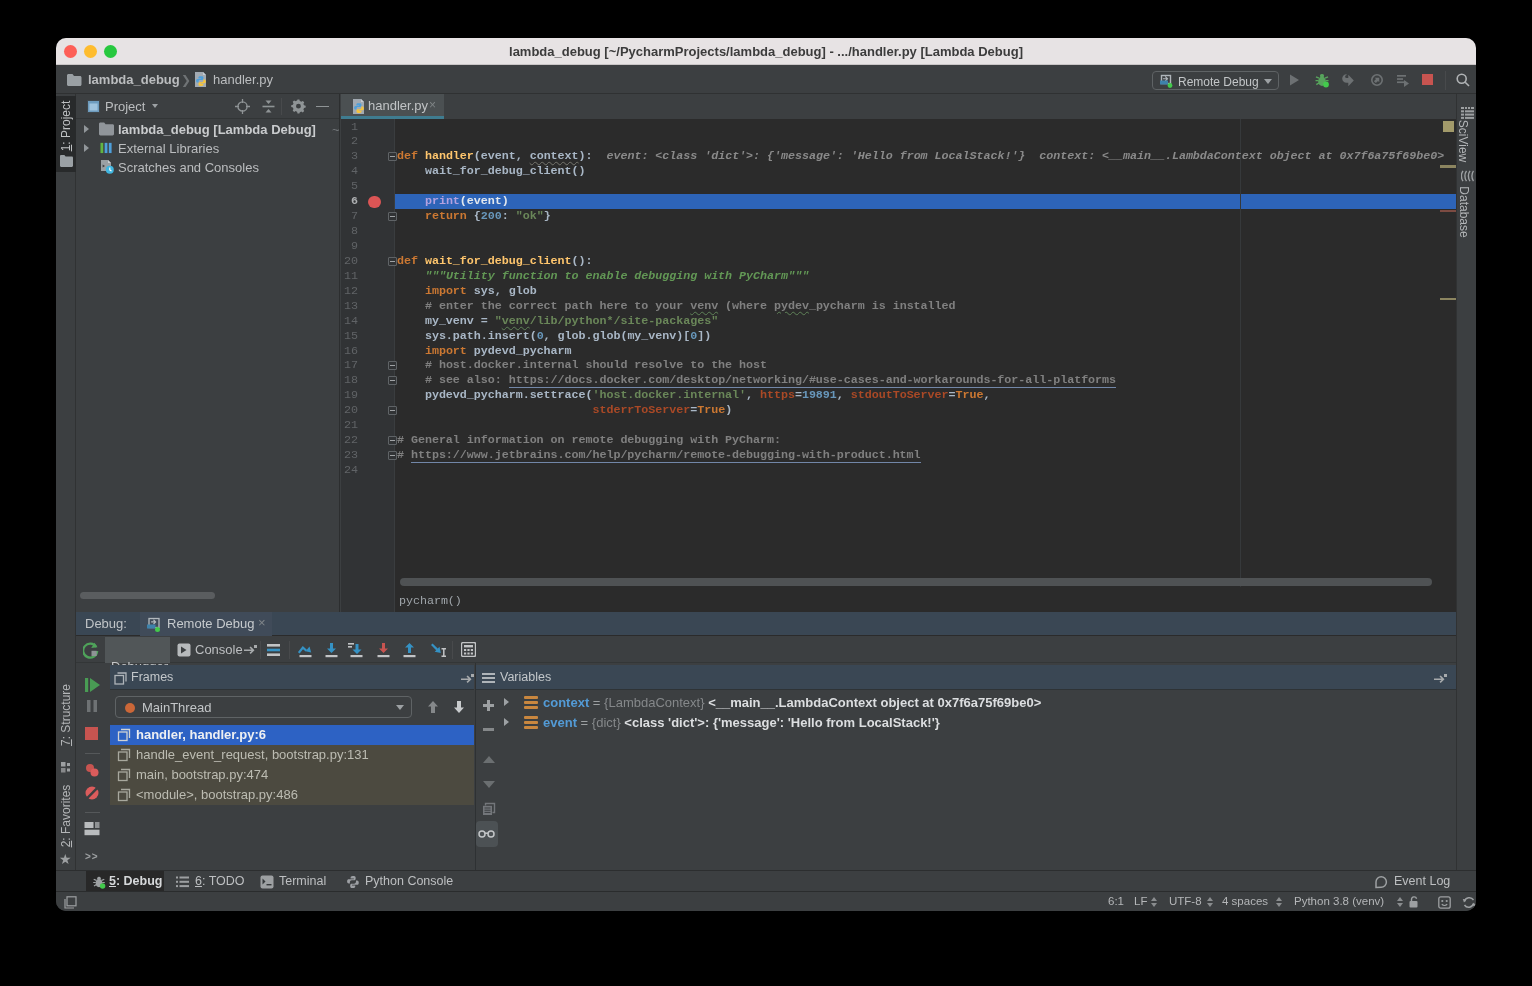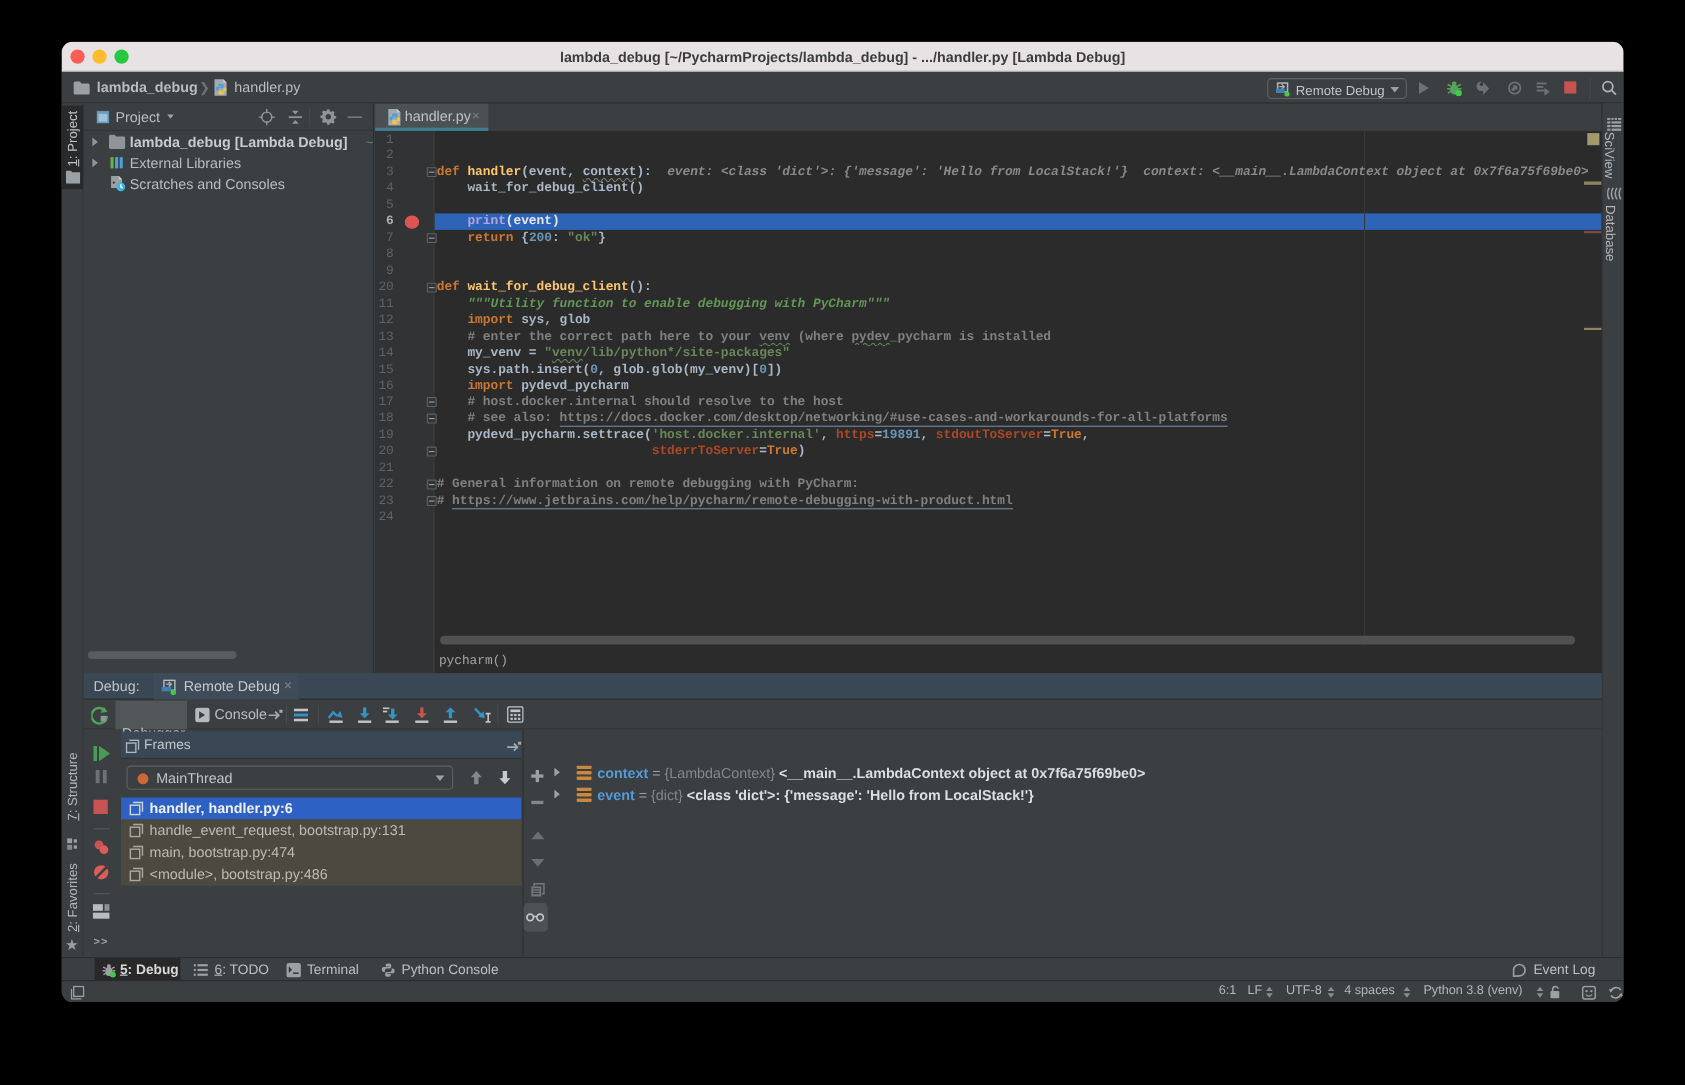--- a/index.html
+++ b/index.html
@@ -505,20 +505,34 @@
         </svg>
   <div class="abs" style="left:400px;top:158px;width:22px;height:26px;background:#4c5154;border-radius:4px"></div>
   <svg class="abs" style="left:402px;top:166px" width="17" height="10" viewBox="0 0 17 10">
           <g fill="none" stroke="#c3c6c8" stroke-width="1.5">
             <circle cx="4" cy="5" r="3"></circle>
             <circle cx="13" cy="5" r="3"></circle>
             <path d="M7 4.2h3"></path>
           </g>
         </svg>
 
+  <div class="panelhdr" style="left:400px;right:0">
+    <svg class="abs" style="left:6px;top:8px" width="13" height="10" viewBox="0 0 13 10">
+            <g fill="#aeb4b9">
+              <rect x="0" y="0" width="13" height="2"></rect>
+              <rect x="0" y="4" width="13" height="2"></rect>
+              <rect x="0" y="8" width="13" height="2"></rect>
+            </g>
+          </svg>
+    <div class="ui abs" style="left:24px;top:5px;font-size:12.5px;color:#c3c7ca">Variables</div>
+    <svg class="abs" style="right:9px;top:9px" width="13" height="11" viewBox="0 0 13 11">
+            <path fill="#a7aaac" d="M0 4.5h7.5L5.5 2.6 6.7 1.4 10.5 5.2 6.7 9 5.5 7.8 7.5 5.9H0z"></path>
+            <rect x="10" y="0" width="3" height="3" fill="#a7aaac"></rect>
+          </svg>
+  </div>
   <div class="abs" style="left:428px;top:34.5px;width:0;height:0;border-top:4.5px solid transparent;border-bottom:4.5px solid transparent;border-left:5.5px solid #9da1a4"></div>
   <svg class="abs" style="left:448px;top:32.5px" width="14" height="13" viewBox="0 0 14 13">
           <g fill="#c9873f">
             <rect x="0" y="0" width="14" height="3" rx="1"></rect>
             <rect x="0" y="5" width="14" height="3" rx="1"></rect>
             <rect x="0" y="10" width="14" height="3" rx="1"></rect>
           </g>
         </svg>
   <div class="ui abs" style="left:467px;top:31.5px"><span style="color:#539bd6;font-weight:bold">context</span> <span style="color:#9da0a2">= </span><span style="color:#85888a">{LambdaContext} </span><span style="color:#dcdee0;font-weight:bold">&lt;__main__.LambdaContext object at 0x7f6a75f69be0&gt;</span></div>
   <div class="abs" style="left:428px;top:54.5px;width:0;height:0;border-top:4.5px solid transparent;border-bottom:4.5px solid transparent;border-left:5.5px solid #9da1a4"></div>

